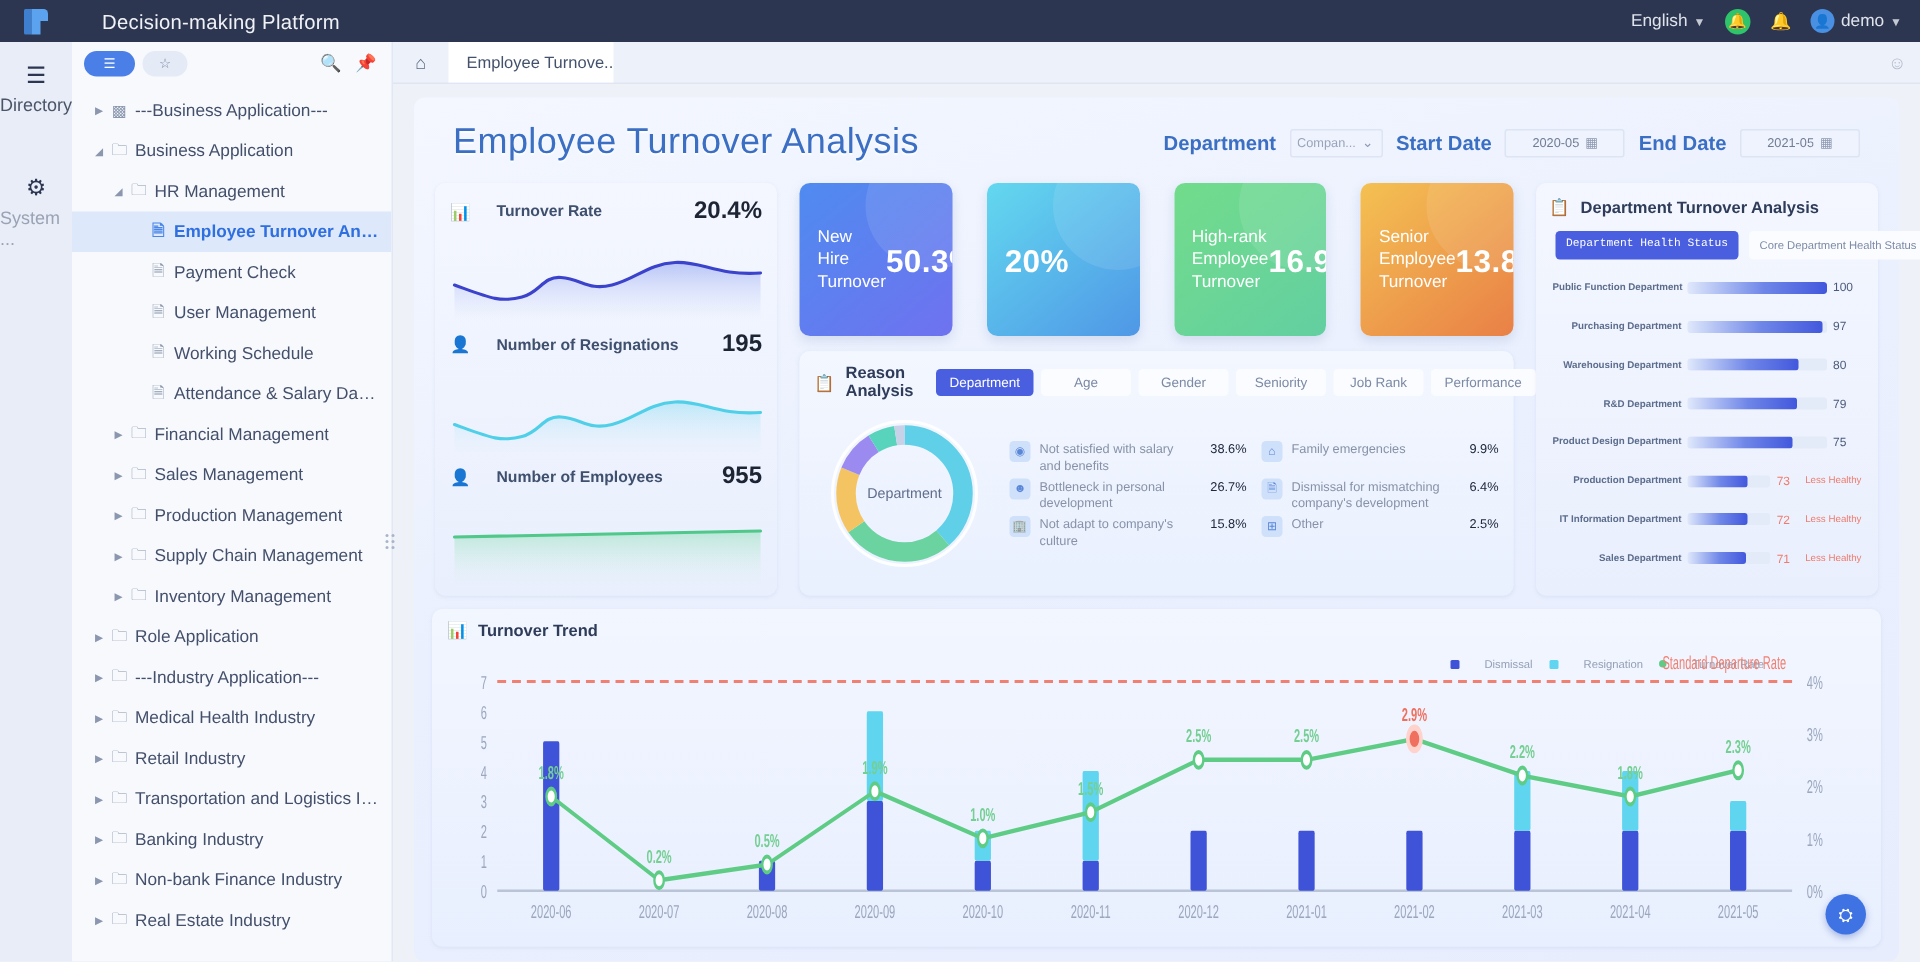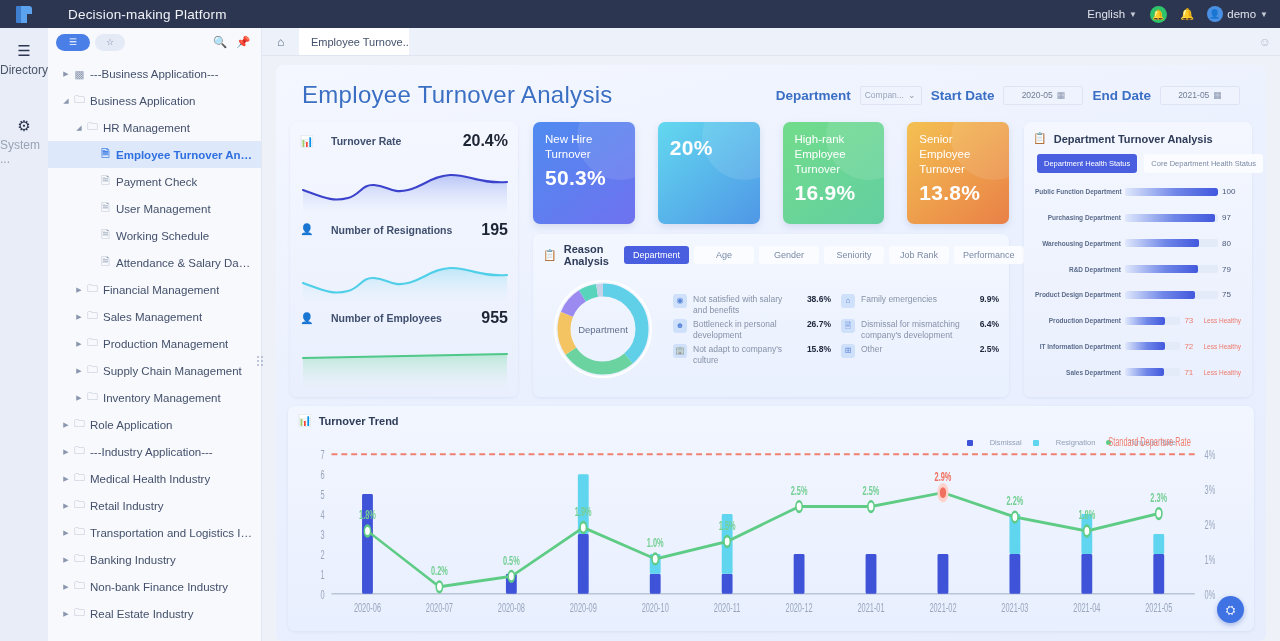--- a/index.html
+++ b/index.html
@@ -138,22 +138,23 @@
   .mini-head { display: flex; align-items: center; }
   .mini-ico { width: 14px; height: 14px; font-size: 11px; color: #6f9fe8; display:flex;align-items:center;justify-content:center;}
   .mini-title { font-size: 10.5px; font-weight: bold; color: #3f4f6e; margin-left: 17px; }
   .mini-val { margin-left: auto; font-size: 16px; font-weight: bold; color: #1d2433; }
   .spark { position: absolute; left: 0; right: 0; bottom: 0; height: 50px; }
 
   .mid-col { flex: 1; display: flex; flex-direction: column; gap: 10px; min-width: 0; }
   .kpis { display: flex; gap: 23px; height: 102px; }
   .kpi {
     flex: 1; border-radius: 7px; color: #fff; padding: 10px 12px;
-    display: flex; flex-direction: column; position: relative; overflow: hidden;
+    display: flex; flex-direction: row; position: relative; overflow: hidden;
     box-shadow: 0 3px 7px rgba(100,120,170,.18);
+    align-items: center;
   }
   .kpi::after{
     content:""; position:absolute; right:-28px; top:-28px; width:86px;height:86px;border-radius:50%;
     background: rgba(255,255,255,.10);
   }
   .kpi-l { font-size: 11.5px; line-height: 15px; font-weight: 500; }
   .kpi-v { font-size: 21px; font-weight: bold; margin-top: 4px; letter-spacing: .3px; }
 
   .reason {
     flex: 1; border-radius: 7px; background: linear-gradient(180deg,#f3f7ff 0%,#e9f0fe 100%);
@@ -173,34 +174,34 @@
   .reason-body { flex: 1; display: flex; align-items: center; gap: 10px; min-height: 0; padding-top: 3px; }
   .donut-wrap { width: 120px; flex: 0 0 120px; display: flex; align-items: center; justify-content: center; position: relative;}
   .donut-lbl { position: absolute; font-size: 9.5px; color: #5f6e8c; }
   .reasons-grid { flex: 1; display: grid; grid-template-columns: 1fr 1fr; grid-template-rows: 1fr 1fr 1fr; column-gap: 10px; }
   .rz { display: flex; align-items: flex-start; gap: 6px; padding-top: 2px; }
   .rz-ico {
     width: 14px; height: 14px; flex: 0 0 14px; border-radius: 3px; background: #cfe0fa;
     display: flex; align-items: center; justify-content: center; font-size: 8px; color: #5b87d8;
   }
   .rz-t { font-size: 8.5px; color: #8792a8; line-height: 11.5px; flex: 1; }
-  .rz-p { font-size: 8.5px; font-weight: bold; color: #20293d; margin-left: 3px; white-space: nowrap;}
+  .rz-p { font-size: 8.5px; font-weight: normal; color: #20293d; margin-left: 3px; white-space: nowrap;}
 
   .panel-right {
     width: 228px; flex: 0 0 228px; border-radius: 7px;
     background: linear-gradient(180deg,#f4f7ff 0%,#e9effd 100%);
     box-shadow: 0 1px 3px rgba(110,130,180,.12); padding: 10px 9px;
     display: flex; flex-direction: column;
   }
   .dep-tabs { display: flex; gap: 7px; margin-top: 9px; padding: 0 4px; }
   .dep-tab {
     font-size: 7.5px; padding: 5px 7px; border-radius: 3px; background: #fbfcff; color: #7b8aa5;
     cursor: pointer; white-space: nowrap;
   }
-  .dep-tab.on { background: #4a5fe0; color: #fff; }
+  .dep-tab.on { background: #4a5fe0; color: #fff; font-family: Liberation Mono, monospace; }
   .dep-list { flex: 1; display: flex; flex-direction: column; justify-content: space-around; padding: 6px 2px 2px; }
   .dep-row { display: flex; align-items: center; gap: 4px; height: 16px; }
   .dep-name { width: 86px; flex: 0 0 86px; text-align: right; font-size: 6.5px; font-weight: bold; color: #5b6c8c; white-space: nowrap; }
   .dep-bar-track { flex: 1; height: 8px; border-radius: 2px; background: #e3eaf8; overflow: hidden; }
   .dep-bar { height: 100%; border-radius: 2px; background: linear-gradient(90deg,#dfe8fb 0%,#6f86e8 55%,#4258dd 100%); }
   .dep-v { font-size: 8px; color: #4a5a7a; width: 15px; }
   .dep-v.bad { color: #ef7b6d; }
   .dep-tag { font-size: 6.5px; color: #ef7b6d; white-space: nowrap; }
 
   

